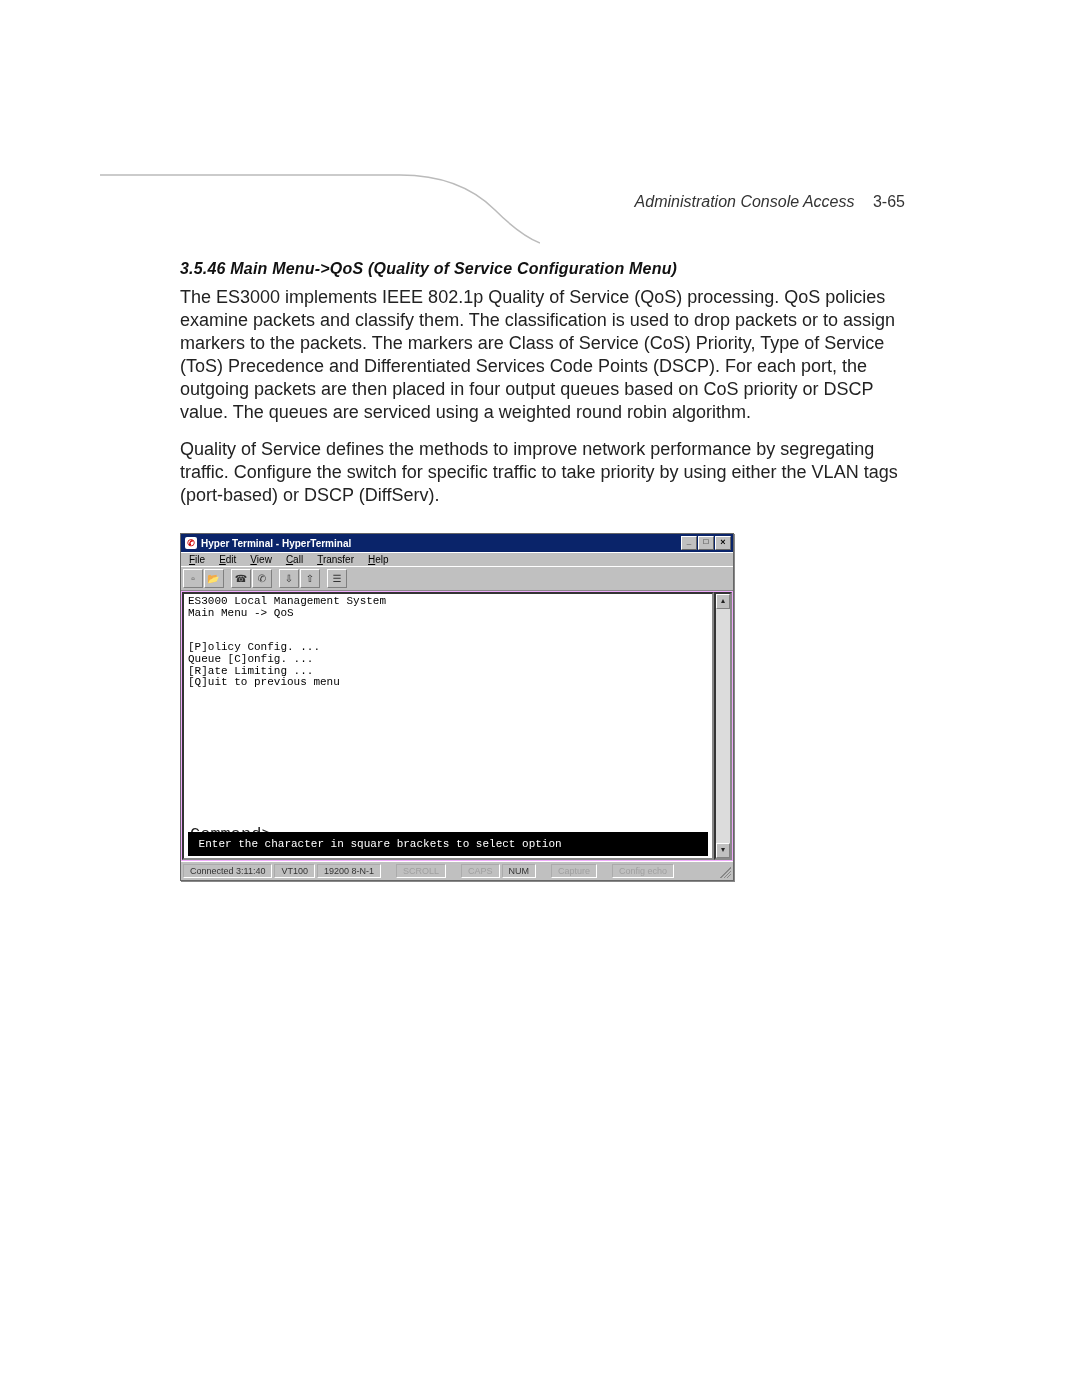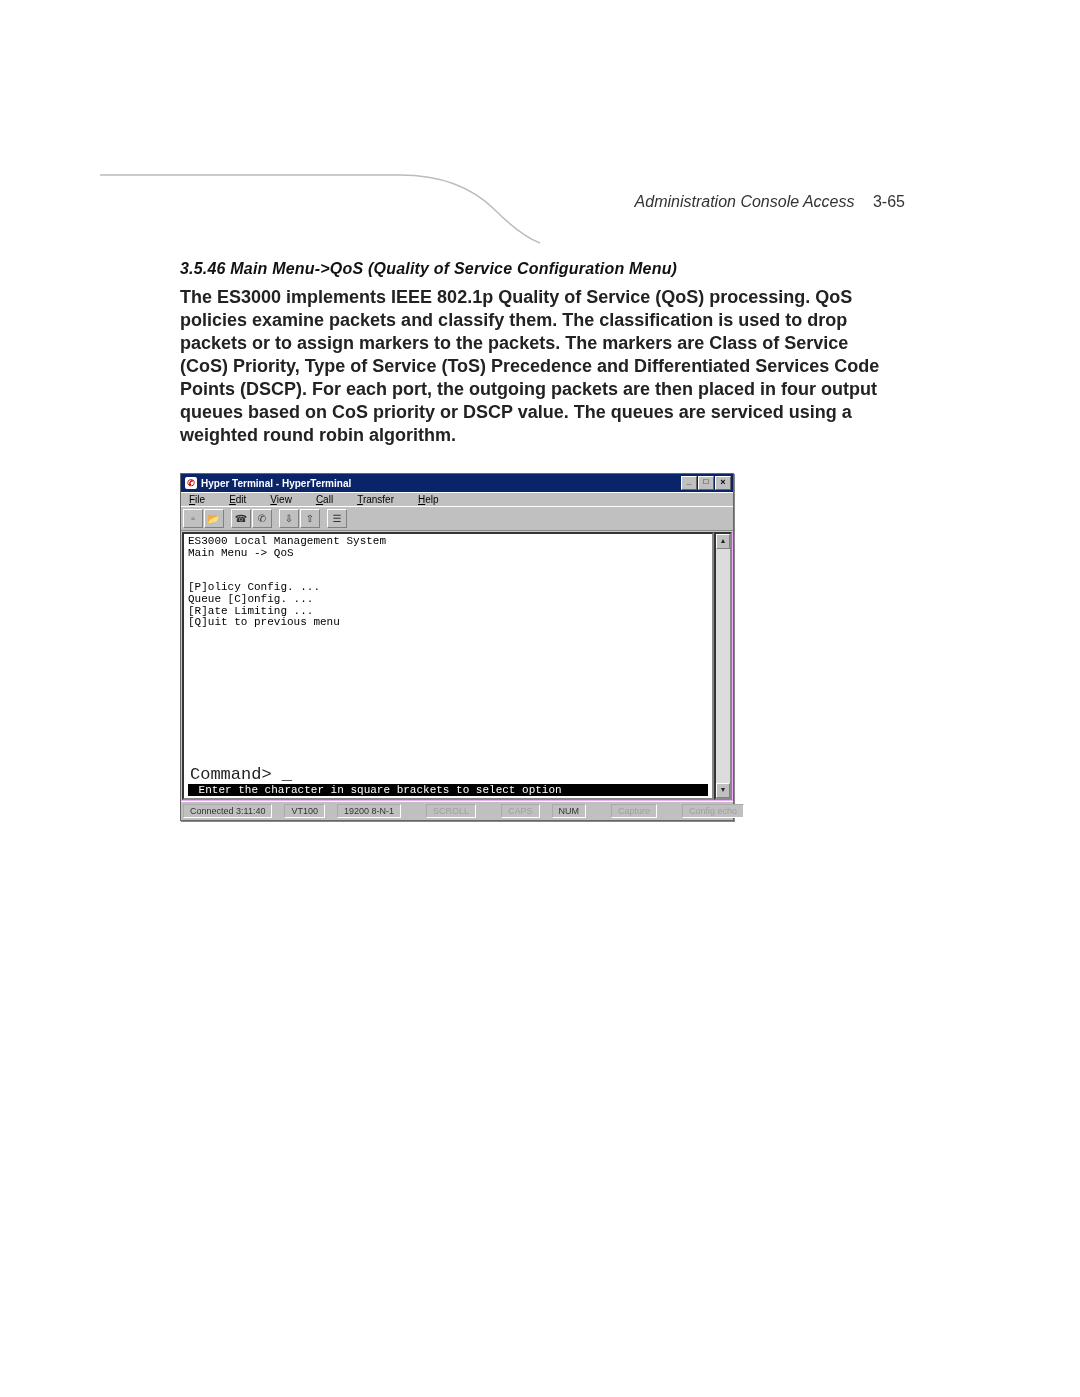--- a/index.html
+++ b/index.html
@@ -50,21 +50,21 @@
     font-style: italic;
     margin: 0 0 8px 0;
     color: #111;
     letter-spacing: 0.2px;
   }
   p.body {
     font-size: 18px;
     line-height: 1.28;
     margin: 0 0 14px 0;
     color: #222;
-    font-weight: 700;
+    font-weight: 400;
   }
 
   
   .ht-window {
     margin-top: 26px;
     width: 552px;
     border: 1px solid #666;
     background: #c0c0c0;
     font-family: Tahoma, Arial, sans-serif;
     box-shadow: 1px 1px 0 #888;
@@ -93,21 +93,21 @@
     background: #c0c0c0;
     border: 1px solid #fff;
     border-right-color: #666; border-bottom-color: #666;
     font-size: 8px; line-height: 10px; text-align: center;
     color: #000;
   }
   .ht-winbtn.close { font-size: 9px; }
 
   .ht-menubar {
     display: flex;
-    gap: 12px;
+    gap: 2px;
     background: #c0c0c0;
     font-size: 10px;
     padding: 1px 2px;
     border-top: 1px solid #fff;
   }
   .ht-menuitem { padding: 0 6px; color: #000; }
   .ht-menuitem u { text-decoration: underline; }
 
   .ht-toolbar {
     display: flex;
@@ -175,28 +175,28 @@
     font-family: "Courier New", monospace;
     font-size: 17px;
   }
   .term-banner {
     position: absolute;
     left: 4px; right: 4px; bottom: 2px;
     background: #000;
     color: #fff;
     font-family: "Courier New", monospace;
     font-size: 11px;
-    padding: 0 4px;
+    padding: 6px 4px;
     white-space: pre;
   }
 
   .ht-status {
     display: flex;
     align-items: center;
-    gap: 12px;
+    gap: 2px;
     background: #c0c0c0;
     border-top: 1px solid #fff;
     padding: 2px;
     font-size: 9px;
   }
   .st-cell {
     background: #c0c0c0;
     border: 1px inset #fff;
     padding: 1px 6px;
     color: #333;
@@ -222,20 +222,21 @@
   </div>
 
   <div class="header-right">
     <span class="title">Administration Console Access</span>
     <span class="pg">3-65</span>
   </div>
 
   <div class="content">
     <h1 class="section">3.5.46  Main Menu-&gt;QoS (Quality of Service Configuration Menu)</h1>
     <p class="body">The ES3000 implements IEEE 802.1p Quality of Service (QoS) processing. QoS policies examine packets and classify them. The classification is used to drop packets or to assign markers to the packets. The markers are Class of Service (CoS) Priority, Type of Service (ToS) Precedence and Differentiated Services Code Points (DSCP). For each port, the outgoing packets are then placed in four output queues based on CoS priority or DSCP value. The queues are serviced using a weighted round robin algorithm.</p>
+    <p class="body">Quality of Service defines the methods to improve network performance by segregating traffic. Configure the switch for specific traffic to take priority by using either the VLAN tags (port-based) or DSCP (DiffServ).</p>
 
     <div class="ht-window">
 
       <div class="ht-titlebar">
         <div class="ht-title-left">
           <span class="ht-appicon">✆</span>
           <span>Hyper Terminal - HyperTerminal</span>
         </div>
         <div class="ht-winbtns">
           <span class="ht-winbtn">_</span>

